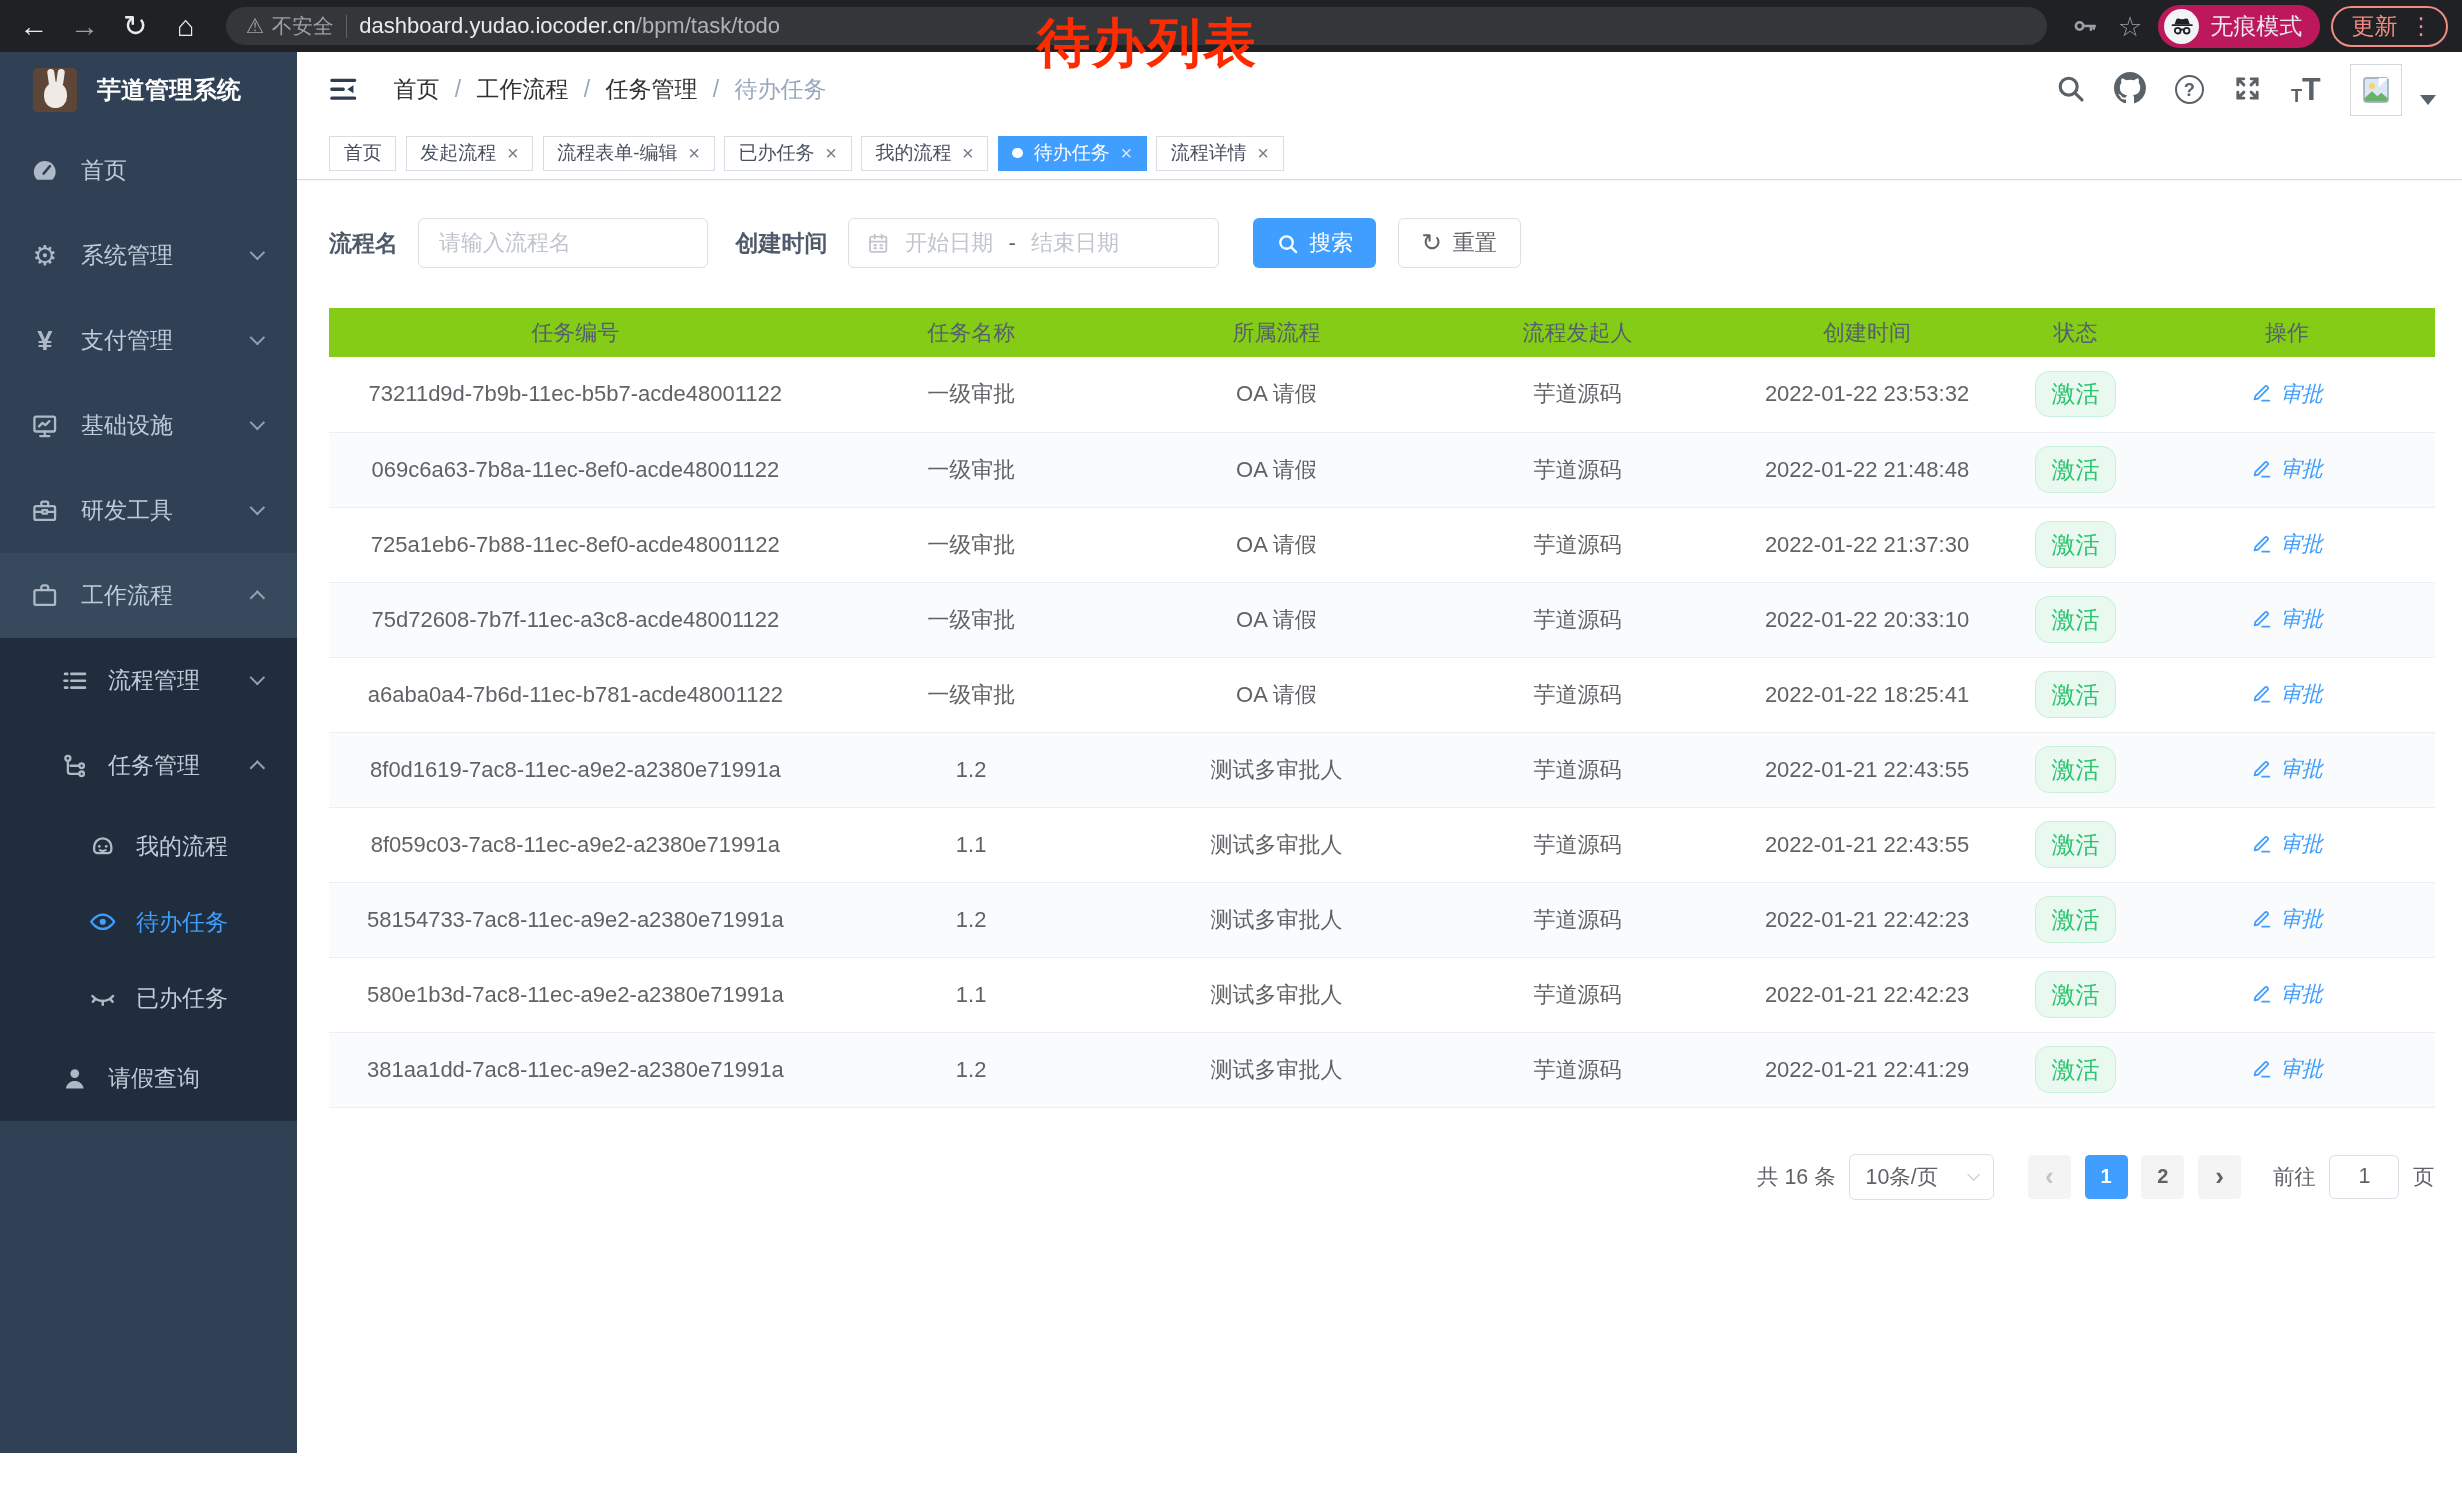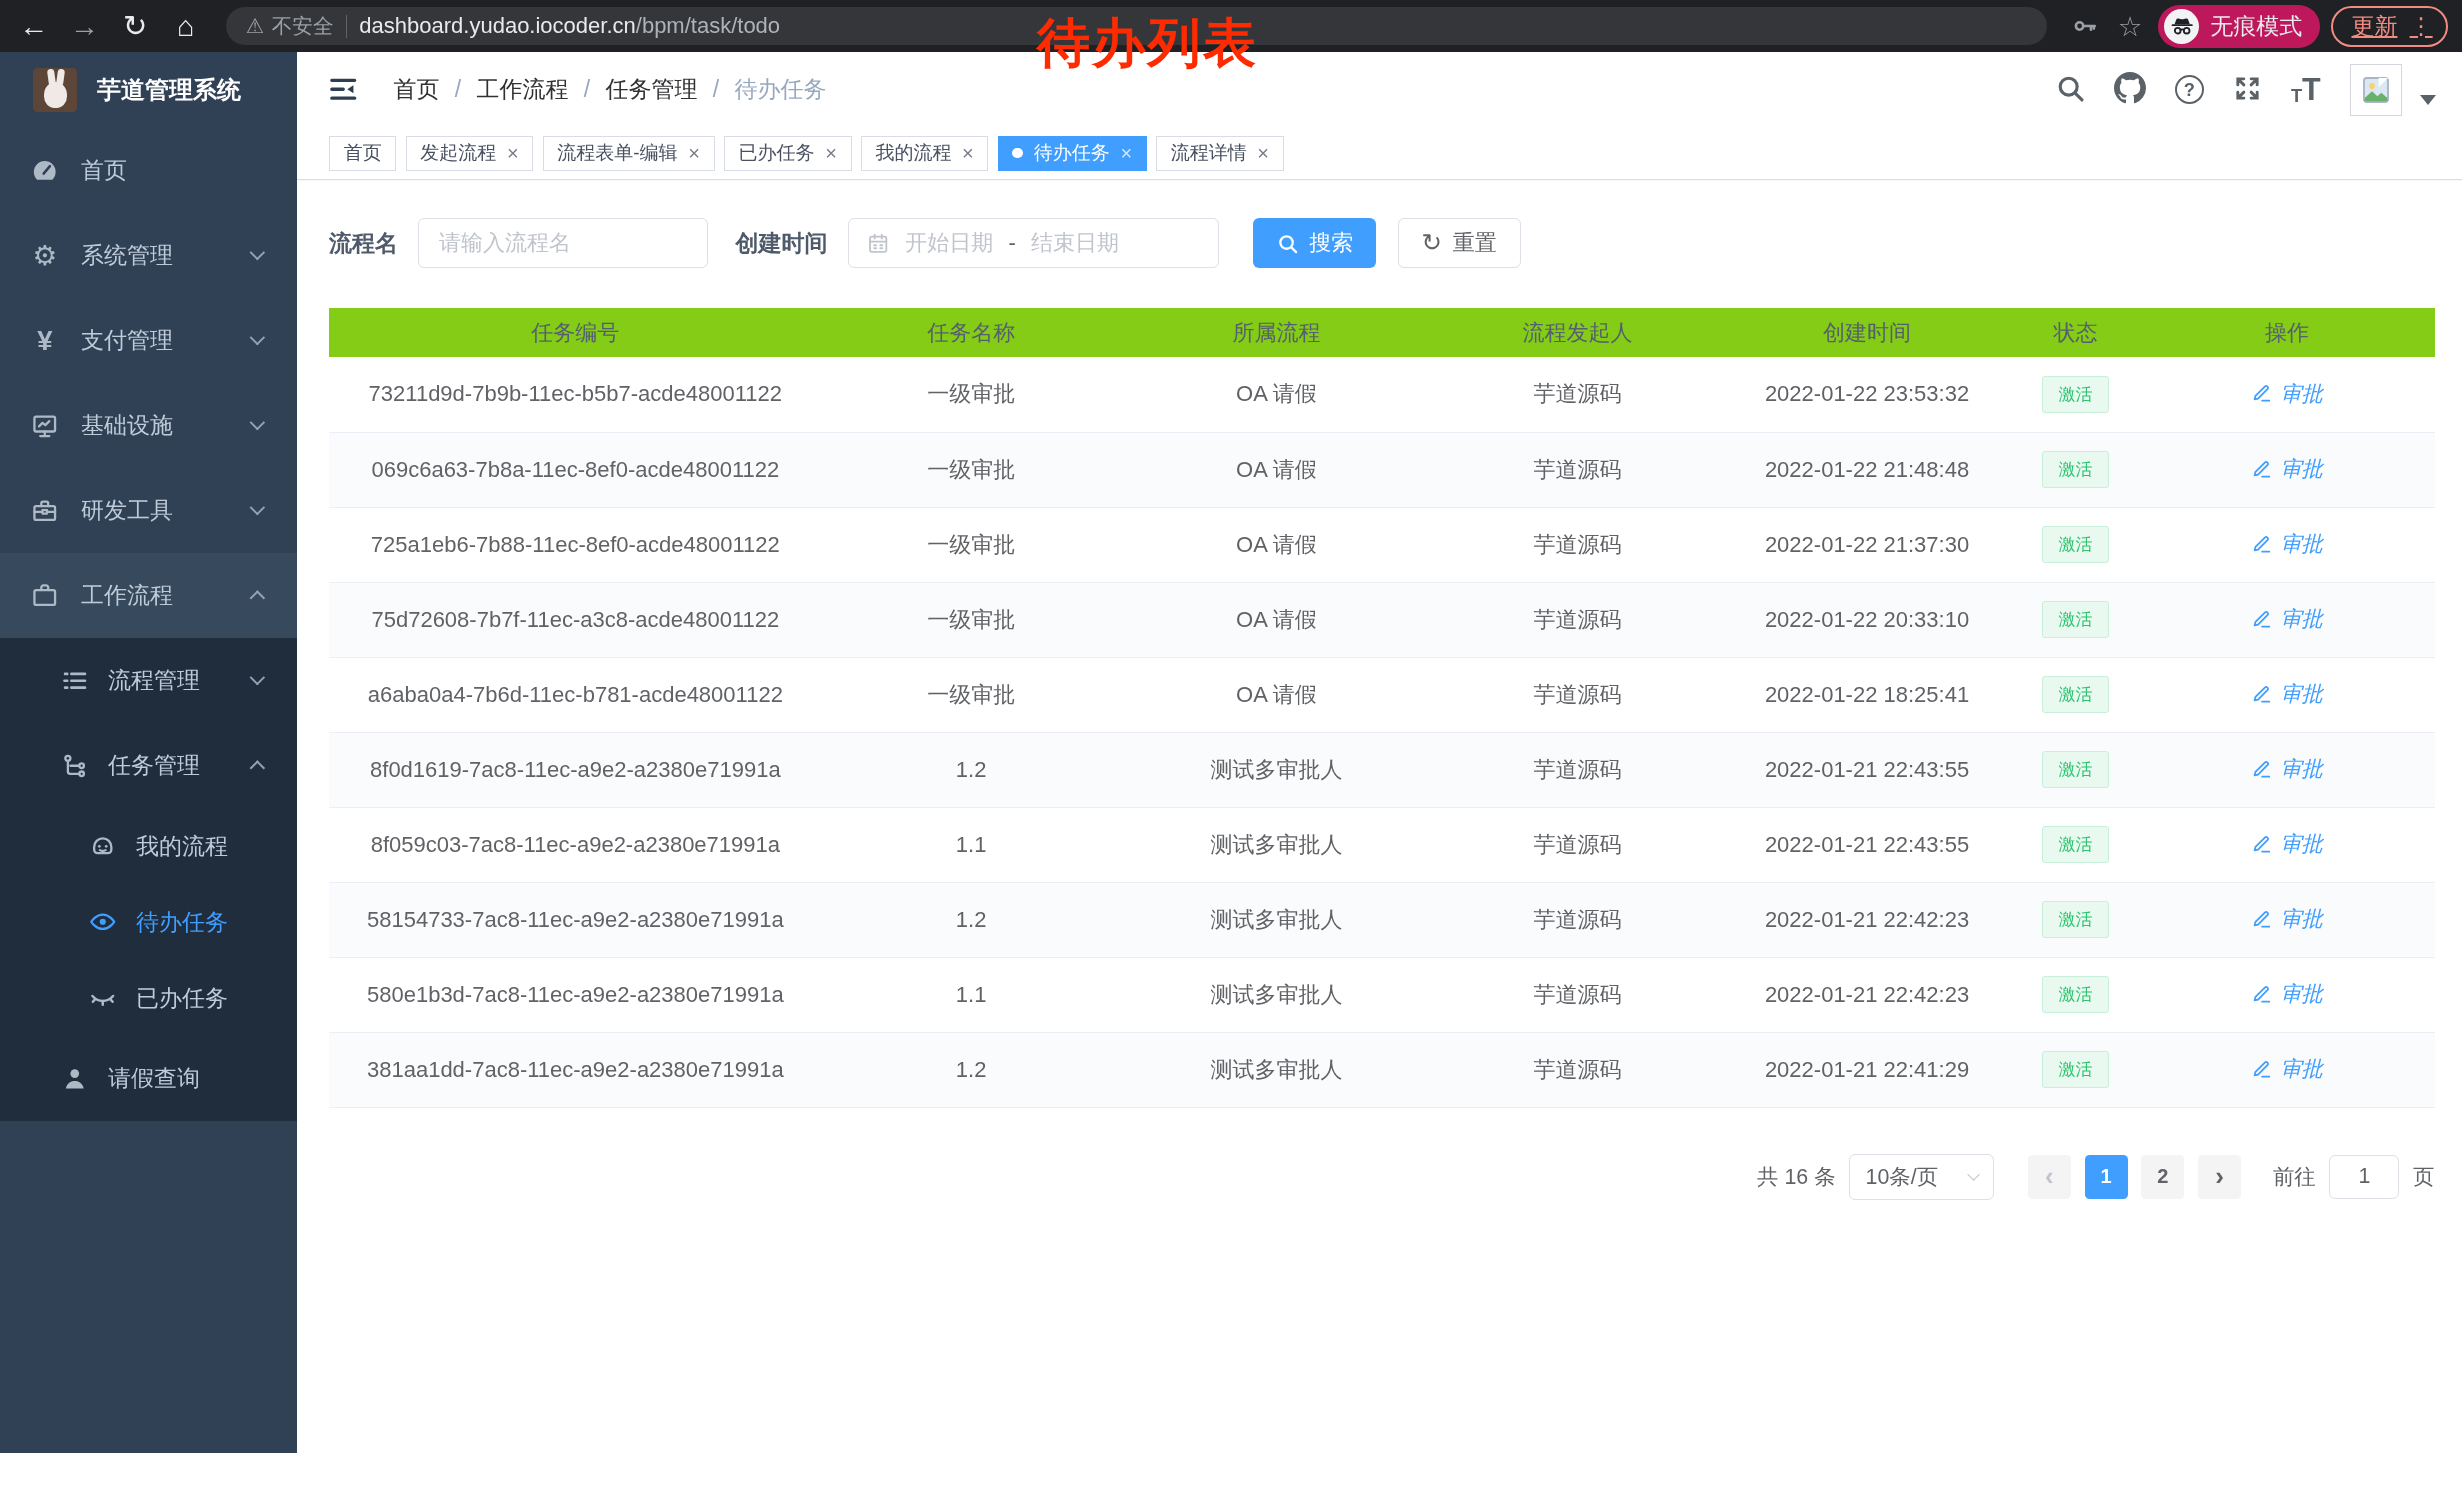--- a/index.html
+++ b/index.html
@@ -20,21 +20,21 @@
   .addr-url .path { color:#aeb3b8; }
   .chrome-ic { color:#9aa0a6; display:flex; align-items:center; justify-content:center; width:35px; height:35px; }
   .chrome-ic svg { width:26px; height:26px; }
   .star { font-size:27.5px; color:#9aa0a6; }
   .incog-pill { height:43px; background:#be185d; border-radius:21.4px; display:flex; align-items:center;
     gap:10.7px; padding:0 18.3px 0 6.1px; color:#e8eaed; font-size:23px; }
   .incog-circle { width:35px; height:35px; border-radius:50%; background:#f1f3f4; color:#202124;
     display:flex; align-items:center; justify-content:center; }
   .incog-circle svg { width:24.4px; height:24.4px; }
   .update-pill { height:41px; border:2.3px solid #f28b82; border-radius:20.6px; color:#f28b82;
-    display:flex; align-items:center; gap:12.2px; padding:0 13.7px 0 18.3px; font-size:23px;text-decoration:underline; }
+    display:flex; align-items:center; gap:12.2px; padding:0 13.7px 0 18.3px; font-size:23px; }
   .update-pill .dots { font-size:23px; letter-spacing:0; }
 
   
   .annotation { position:absolute; left:1037px; top:7.6px; z-index:60; color:#fe2b00;
     font-size:53px; font-weight:600; letter-spacing:2.3px; }
 
   
   .sidebar { position:absolute; left:0; top:52px; width:297px; height:1401px; background:#304156; z-index:2; }
   .logo-row { height:76px; display:flex; align-items:center; padding-left:33px; gap:20px; }
   .logo-img { width:44px; height:44px; border-radius:4.6px; background:#5d4537; position:relative; overflow:hidden; flex:0 0 auto; }
@@ -104,22 +104,22 @@
     gap:10.7px; padding:0 23px; cursor:pointer; border:none; font-family:inherit; }
   .btn svg { width:23px; height:23px; }
   .btn-search { background:#409eff; color:#fff; margin-left:34px; }
   .btn-reset { background:#fff; color:#606266; border:1.5px solid #dcdfe6; margin-left:21.4px; }
   .reset-glyph { font-size:24.4px; line-height:1; }
 
   table.grid { width:100%; border-collapse:collapse; margin-top:40px; font-size:22px; color:#606266; table-layout:fixed; }
   .grid thead th { background:#84cc16; height:49px; font-weight:400; color:#55606e; text-align:center; }
   .grid tbody td { height:75px; text-align:center; border-bottom:0.8px solid #ebeef5; overflow:hidden; }
   .grid tbody tr:nth-child(even) { background:#fafbfc; }
-  .status-tag { display:inline-block; padding:6.1px 15.3px; border-radius:3px; background:#e9f9f0;
-    border:0.8px solid #c8efd9; color:#2bc46f; font-size:17px; }
+  .status-tag { display:inline-block; padding:6.1px 15.3px; border-radius:14px; background:#e9f9f0;
+    border:0.8px solid #c8efd9; color:#2bc46f; font-size:24px; }
   .action-link { color:#409eff; font-size:21.4px; display:inline-flex; align-items:center; gap:7.6px; cursor:pointer;font-style:italic; }
   .action-link svg { width:21.4px; height:21.4px; }
 
   .pagination { display:flex; align-items:center; justify-content:flex-end; margin-top:46px; gap:13.7px;
     font-size:21.4px; color:#606266; }
   .size-select { width:145px; height:46px; border:1.5px solid #dcdfe6; border-radius:6.1px; display:flex;
     align-items:center; justify-content:space-between; padding:0 15.3px; color:#606266; cursor:pointer; margin-right:20px; }
   .sel-chev { width:9.2px; height:9.2px; border-right:1.5px solid #c0c4cc; border-bottom:1.5px solid #c0c4cc;
     transform:rotate(45deg); margin-top:-4.6px; }
   .pg-btn { min-width:43px; height:44px; background:#f4f4f5; border-radius:4.6px; display:flex; align-items:center;

